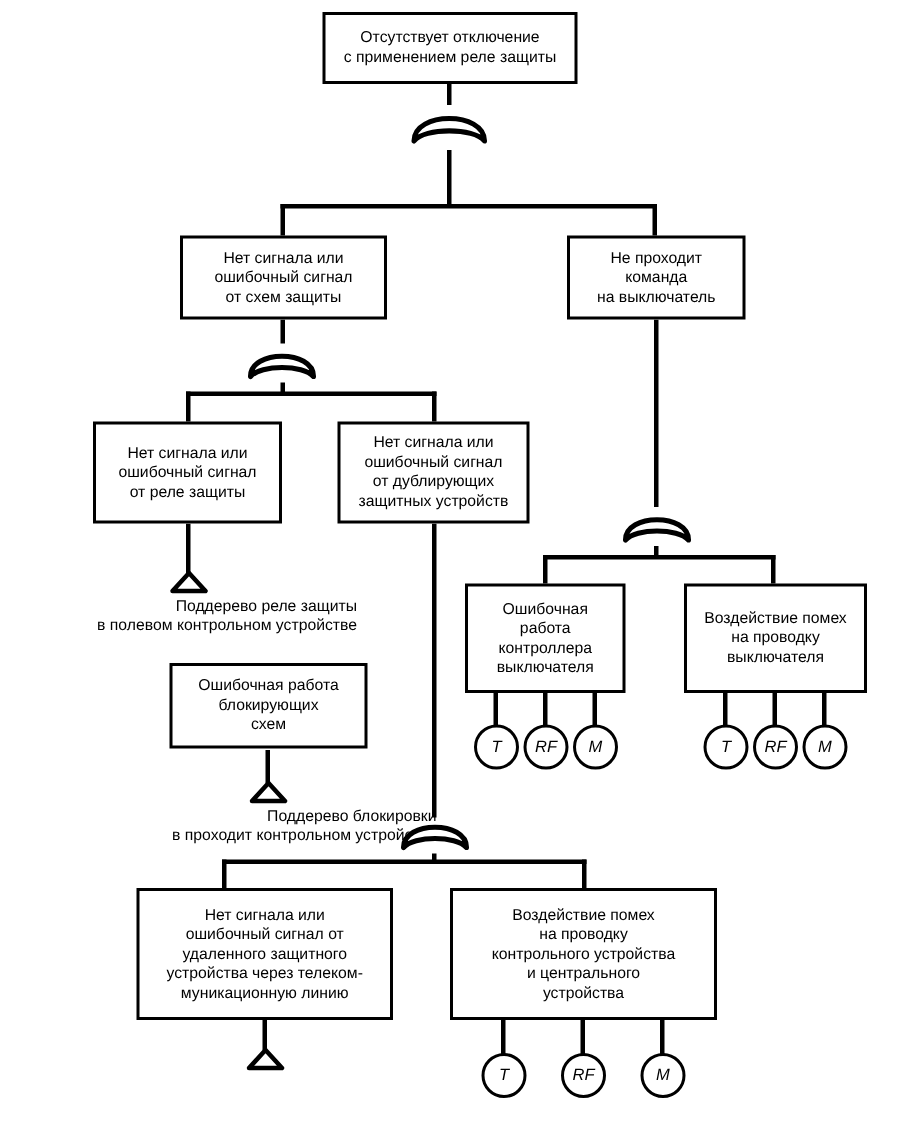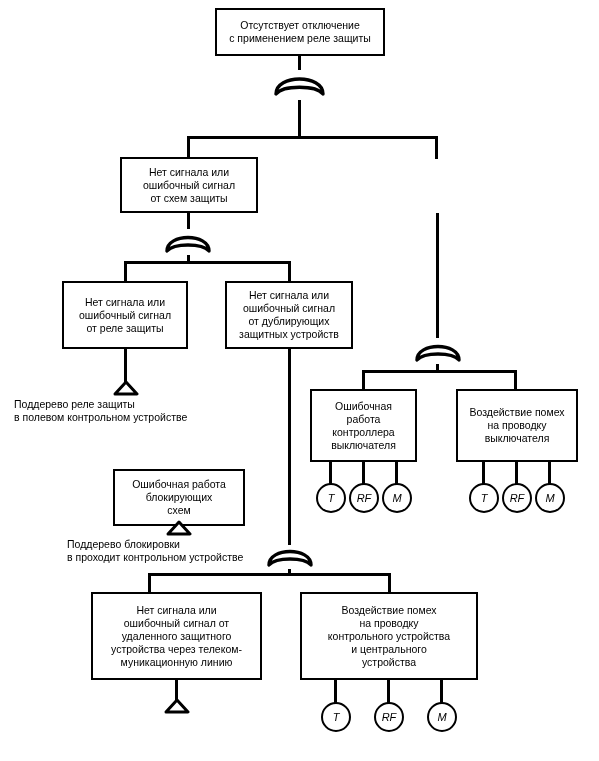--- a/index.html
+++ b/index.html
@@ -29,21 +29,21 @@
     line-height:13px;
     color:#000000;
     font-weight:400;
     padding:2px 3px;
     white-space:pre-line;
     z-index:3;
   }
   
   .caption{
     position:absolute;
-    text-align:left;
+    text-align:right;
     font-size:10.5px;
     line-height:13px;
     color:#000000;
     white-space:pre-line;
     z-index:3;
   }
   
   .ln{
     position:absolute;
     background:#000000;
@@ -97,20 +97,23 @@
   <div class="ln" style="left:298px;top:100px;width:3px;height:38px;"></div>
 
   <div class="ln" style="left:187px;top:136px;width:251px;height:3px;"></div>
   <div class="ln" style="left:187px;top:136px;width:3px;height:23px;"></div>
   <div class="ln" style="left:435px;top:136px;width:3px;height:23px;"></div>
 
   <div class="box" style="left:120px;top:157px;width:138px;height:56px;">Нет сигнала или
 ошибочный сигнал
 от схем защиты</div>
 
+  <div class="box" style="left:378px;top:157px;width:119px;height:56px;">Не проходит
+команда
+на выключатель</div>
 
   <div class="ln" style="left:187px;top:213px;width:3px;height:16px;"></div>
 
   <div class="gate" style="left:163px;top:227px;width:50px;height:36px;">
     <svg width="50" height="36" viewBox="0 0 50 36">
       <path d="M4 24 C4 6, 46 6, 46 24 C39 16, 11 16, 4 24 Z" fill="#ffffff" stroke="#000000" stroke-width="3.4" stroke-linejoin="round"></path>
     </svg>
   </div>
   <div class="ln" style="left:187px;top:255px;width:3px;height:8px;"></div>
   <div class="ln" style="left:124px;top:261px;width:167px;height:3px;"></div>
@@ -128,21 +131,21 @@
 
   <div class="ln" style="left:124px;top:349px;width:3px;height:33px;"></div>
   <div class="tri" style="left:112px;top:380px;width:28px;height:16px;">
     <svg width="28" height="16" viewBox="0 0 28 16">
       <path d="M14 2 L25 14 L3 14 Z" fill="#ffffff" stroke="#000000" stroke-width="3" stroke-linejoin="round"></path>
     </svg>
   </div>
   <div class="caption" style="left:14px;top:398px;width:224px;">Поддерево реле защиты
 в полевом контрольном устройстве</div>
 
-  <div class="box" style="left:113px;top:469px;width:132px;height:57px;">Ошибочная работа
+  <div class="box" style="left:113px;top:442px;width:132px;height:57px;">Ошибочная работа
 блокирующих
 схем</div>
   <div class="ln" style="left:177px;top:500px;width:3px;height:22px;"></div>
   <div class="tri" style="left:165px;top:520px;width:28px;height:16px;">
     <svg width="28" height="16" viewBox="0 0 28 16">
       <path d="M14 2 L25 14 L3 14 Z" fill="#ffffff" stroke="#000000" stroke-width="3" stroke-linejoin="round"></path>
     </svg>
   </div>
   <div class="caption" style="left:67px;top:538px;width:224px;">Поддерево блокировки
 в проходит контрольном устройстве</div>

